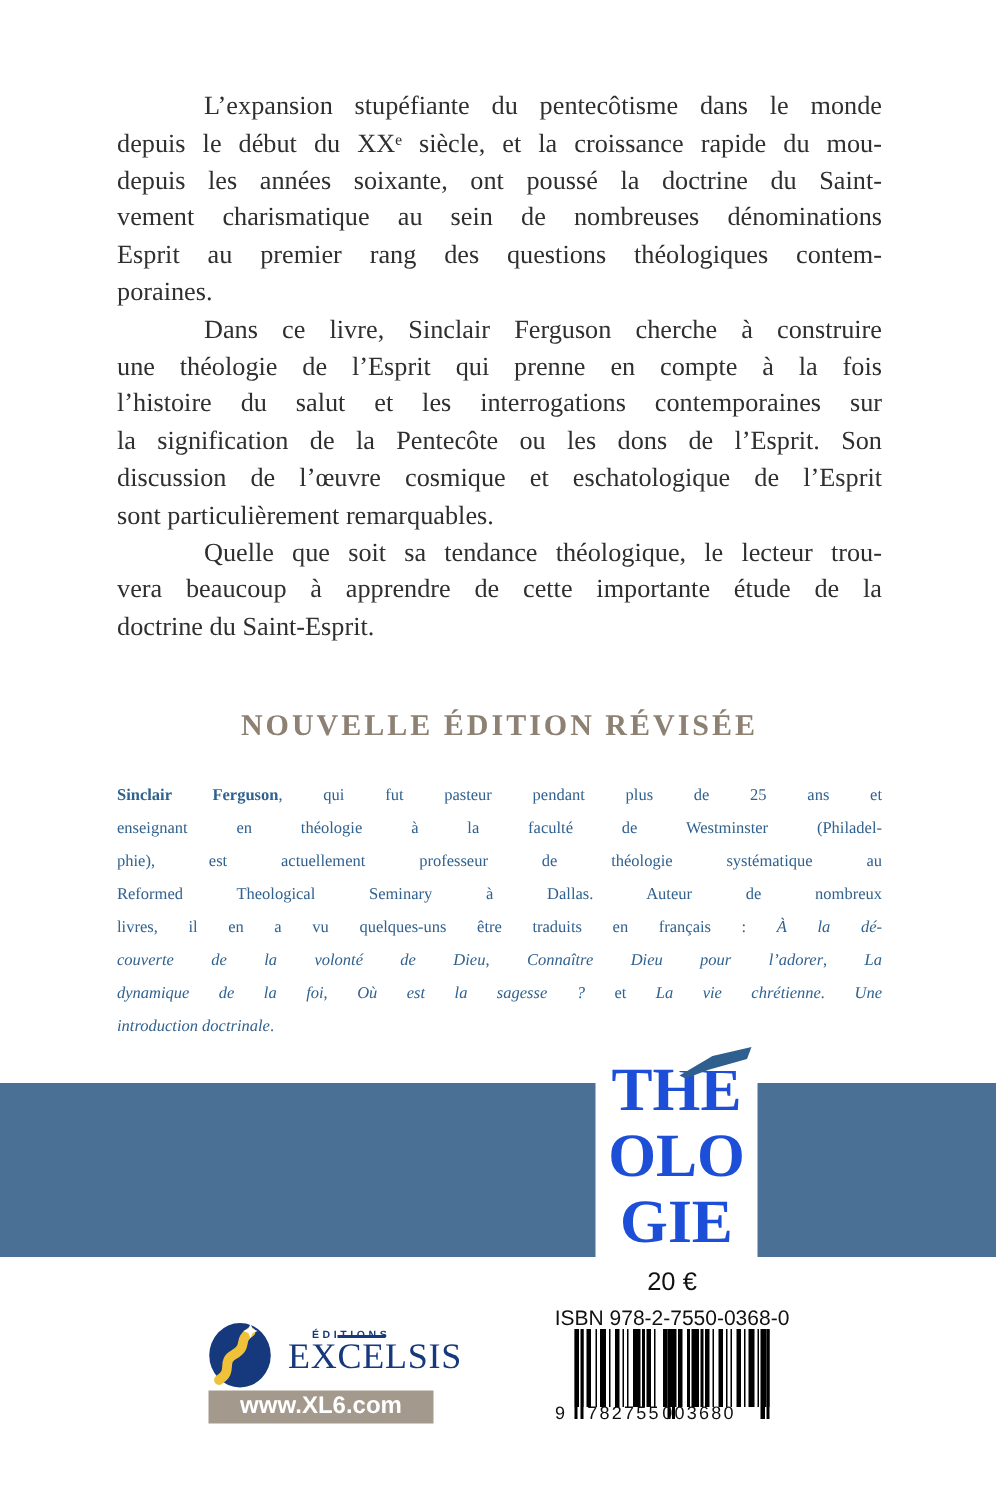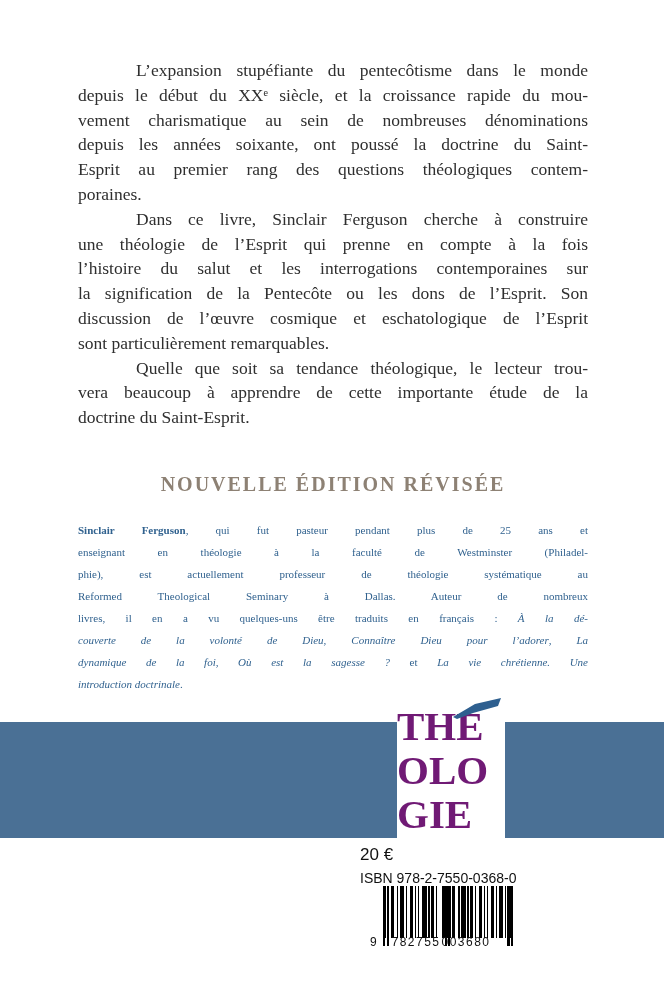--- a/index.html
+++ b/index.html
@@ -19,26 +19,26 @@
   .edition{position:absolute;left:78px;top:473px;width:510px;text-align:center;
            font-size:20px;font-weight:bold;letter-spacing:2px;color:#8d8174;}
 
   
   .bio{position:absolute;left:78px;top:519px;width:510px;font-size:11px;line-height:22px;color:#31628f;}
 
   
   .band{position:absolute;left:0;top:722px;width:664px;height:116px;background:#4a7095;}
   .theo-box{position:absolute;left:397px;top:703px;width:108px;height:135px;background:#ffffff;}
   .theo-rows{position:absolute;left:0;top:1px;width:108px;}
-  .theo-rows .tline{text-align:left;font-size:41px;line-height:44px;font-weight:bold;
-                    color:#701a75;letter-spacing:0px;}
+  .theo-rows .tline{text-align:center;font-size:41px;line-height:44px;font-weight:bold;
+                    color:#1d4ed8;letter-spacing:0px;}
   .accent{position:absolute;left:449px;top:697px;}
 
   
-  .pricecol{position:absolute;left:360px;top:845px;width:176px;text-align:left;
+  .pricecol{position:absolute;left:360px;top:845px;width:176px;text-align:center;
             font-family:"Liberation Sans","DejaVu Sans",sans-serif;color:#111;}
   .price{font-size:17px;line-height:20px;}
   .isbn{font-size:14px;line-height:16px;margin-top:5px;}
   .barcode{position:absolute;left:383px;top:886px;width:130px;height:64px;}
   #barcode-bars{position:absolute;left:0;top:0;width:130px;height:52px;overflow:hidden;}
   #barcode-bars .bar{position:absolute;top:0;height:52px;background:#000;}
   .guard{position:absolute;top:0;width:2.2px;height:60px;background:#000;}
   .bc-digit{position:absolute;top:49px;font-family:"Liberation Sans","DejaVu Sans",sans-serif;
             font-size:12px;color:#111;letter-spacing:1.5px;}
   .bc-left{left:-13px;letter-spacing:0;}
@@ -59,22 +59,22 @@
 </style>
 </head>
 <body>
 
 <div id="page">
 
   <div class="synopsis">
     <div class="para jlines indent">
         <div class="tline">L’expansion stupéfiante du pentecôtisme dans le monde</div>
         <div class="tline">depuis le début du XXᵉ siècle, et la croissance rapide du mou-</div>
+        <div class="tline">depuis les années soixante, ont poussé la doctrine du Saint-</div>
         <div class="tline">vement charismatique au sein de nombreuses dénominations</div>
-        <div class="tline">depuis les années soixante, ont poussé la doctrine du Saint-</div>
         <div class="tline">Esprit au premier rang des questions théologiques contem-</div>
         <div class="tline">poraines.</div>
       </div>
     <div class="para jlines indent">
         <div class="tline">Dans ce livre, Sinclair Ferguson cherche à construire</div>
         <div class="tline">une théologie de l’Esprit qui prenne en compte à la fois</div>
         <div class="tline">l’histoire du salut et les interrogations contemporaines sur</div>
         <div class="tline">la signification de la Pentecôte ou les dons de l’Esprit. Son</div>
         <div class="tline">discussion de l’œuvre cosmique et eschatologique de l’Esprit</div>
         <div class="tline">sont particulièrement remarquables.</div>
@@ -155,14 +155,26 @@
     <div class="guard" style="left:3.6px"></div>
     <div class="guard" style="left:61.5px"></div>
     <div class="guard" style="left:65.1px"></div>
     <div class="guard" style="left:124.4px"></div>
     <div class="guard" style="left:127.8px"></div>
     <div class="bc-digit bc-left">9</div>
     <div class="bc-digit bc-g1">782755</div>
     <div class="bc-digit bc-g2">003680</div>
   </div>
 
+  <div class="pub">
+    <svg class="pub-oval" width="42" height="45" viewBox="0 0 42 45">
+      <ellipse cx="21" cy="22.5" rx="20.5" ry="21.5" fill="#16387c"></ellipse>
+      <path d="M7 39 C 17 33, 8 27, 17 22 C 27 16, 19 13, 28 7" stroke="#f0c23a" stroke-width="6.5" fill="none" stroke-linecap="round"></path>
+      <path d="M28 1.5 l1.4 3.4 3.4 1.4 -3.4 1.4 -1.4 3.4 -1.4 -3.4 -3.4 -1.4 3.4 -1.4 Z" fill="#ffffff"></path>
+    </svg>
+    <div class="pub-imprint">ÉDITIONS</div>
+    <div class="pub-name">
+        <div class="tline"><span>EX</span><span class="ov">CE</span><span>LSIS</span></div>
+      </div>
+    <div class="pub-url">www.XL6.com</div>
+  </div>
 
 </div>
 
 </body></html>

